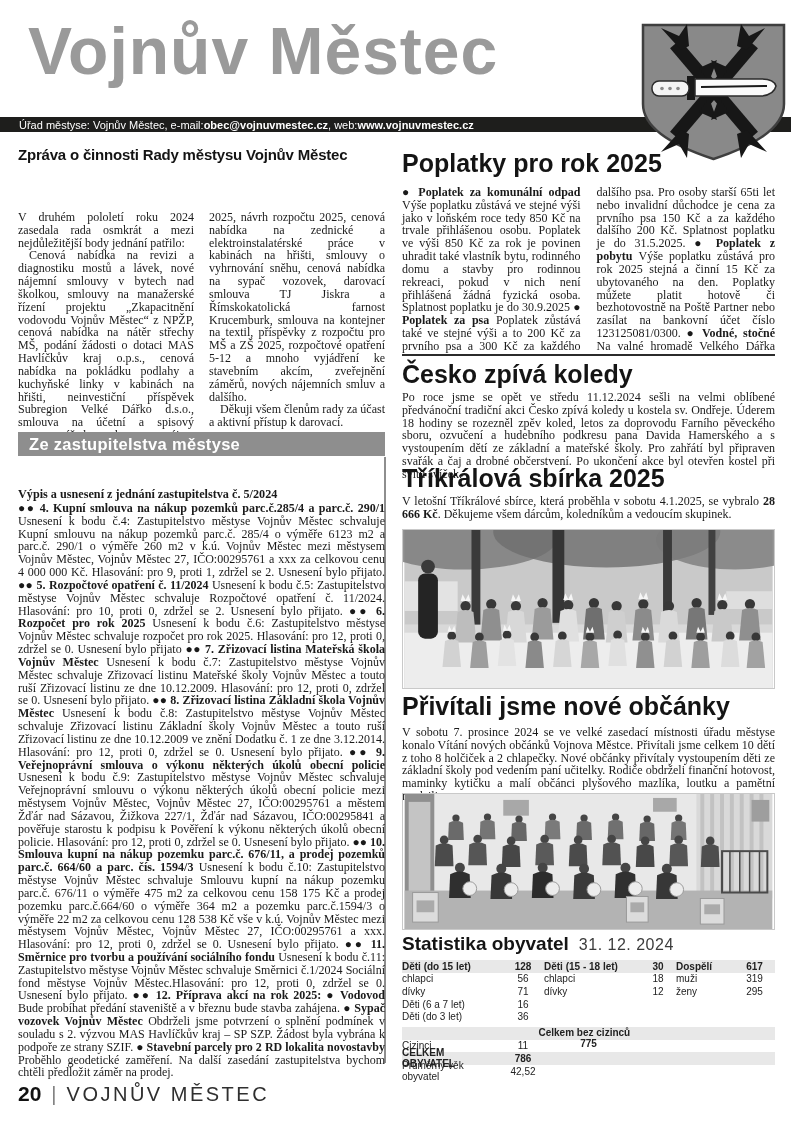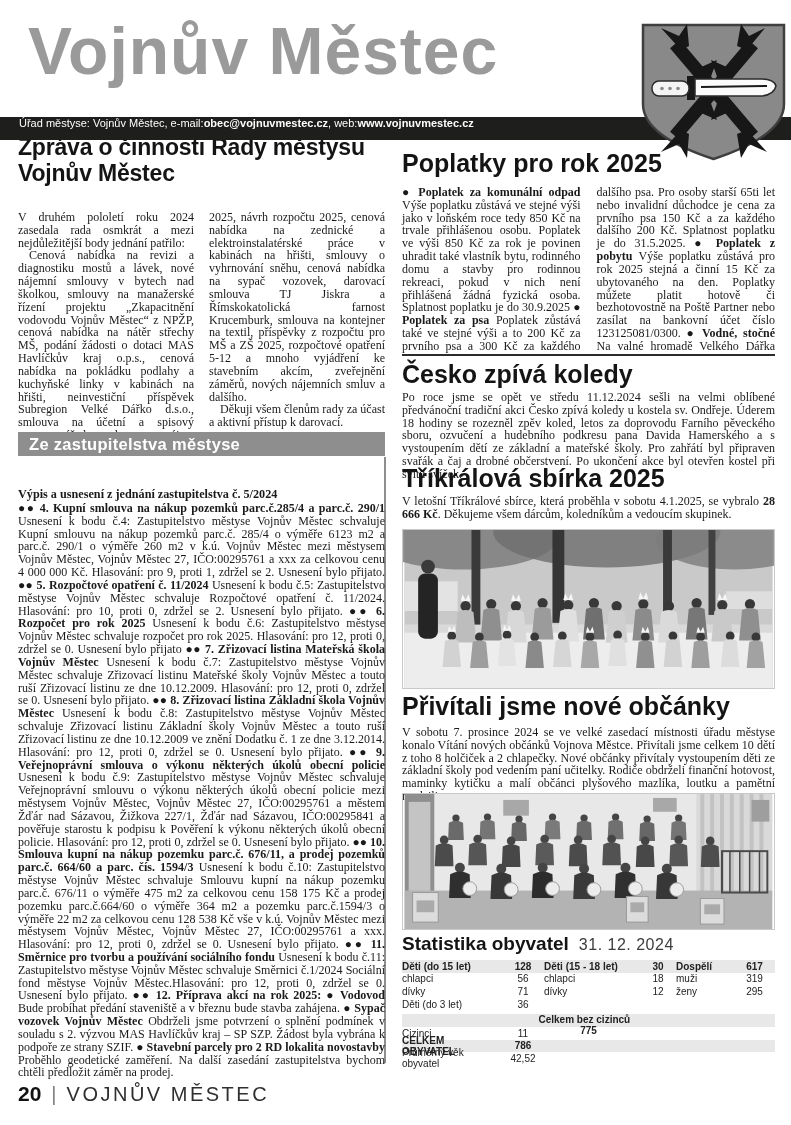--- a/index.html
+++ b/index.html
@@ -1,28 +1,28 @@
 <!DOCTYPE html>
 <html><head>
 <meta charset="utf-8">
 <style>
   html,body{margin:0;padding:0;background:#ffffff;}
   .page{position:relative;width:791px;height:1125px;background:#fff;overflow:hidden;
         font-family:"Liberation Serif",serif;color:#1a1a1a;}
   
   .masthead{position:absolute;left:28px;top:18px;font-family:"Liberation Sans",sans-serif;
             font-weight:700;font-size:66px;line-height:1;letter-spacing:1px;color:#9a9a9a;}
-  .contactbar{position:absolute;left:0;top:117px;width:791px;height:23px;background:#1e1e1c;
+  .contactbar{position:absolute;left:0;top:117px;width:791px;height:15px;background:#1e1e1c;
               color:#fff;font-family:"Liberation Sans",sans-serif;font-size:11px;
-              display:flex;align-items:flex-start;padding-left:19px;box-sizing:border-box;z-index:1;}
+              display:flex;align-items:center;padding-left:19px;box-sizing:border-box;z-index:1;}
   .contactbar b{font-weight:700;}
   .crest{position:absolute;left:637px;top:20px;z-index:3;}
   
   .disp{font-family:"Liberation Sans",sans-serif;font-weight:700;color:#141414;margin:0;position:absolute;}
-  .h-rada{left:18px;top:134px;width:372px;font-size:23px;line-height:1.15;letter-spacing:-0.2px;}
+  .h-rada{left:18px;top:146px;width:372px;font-size:15px;line-height:1.15;letter-spacing:-0.2px;}
   .h-poplatky{left:402px;top:149px;font-size:25px;}
   .h-koledy{left:402px;top:360px;font-size:25px;}
   .h-trikralova{left:402px;top:464px;font-size:25px;}
   .h-obcanky{left:402px;top:692px;font-size:25px;}
   
   .bodytxt{font-size:12px;line-height:1.07;text-align:justify;}
   .rada-cols{position:absolute;left:18px;top:211px;width:367px;display:flex;gap:15px;}
   .rada-col{width:176px;}
   .para{margin:0;}
   .para + .para{text-indent:11px;}
@@ -291,20 +291,28 @@
       </div>
       <div class="t-row">
         <span class="cl cl1">dívky</span>
         <span class="cv cv1">71</span>
         <span class="cl cl2">dívky</span>
         <span class="cv cv2">12</span>
         <span class="cl cl3">ženy</span>
         <span class="cv cv3">295</span>
       </div>
       <div class="t-row">
+        <span class="cl cl1">Děti (6 a 7 let)</span>
+        <span class="cv cv1">16</span>
+        <span class="cl cl2"></span>
+        <span class="cv cv2"></span>
+        <span class="cl cl3"></span>
+        <span class="cv cv3"></span>
+      </div>
+      <div class="t-row">
         <span class="cl cl1">Děti (do 3 let)</span>
         <span class="cv cv1">36</span>
         <span class="cl cl2"></span>
         <span class="cv cv2"></span>
         <span class="cl cl3"></span>
         <span class="cv cv3"></span>
       </div>
       <div class="t-row hrow t-gap">
         <span class="cl cl1">Celkem bez cizinců</span>
         <span class="cv cv1">775</span>

